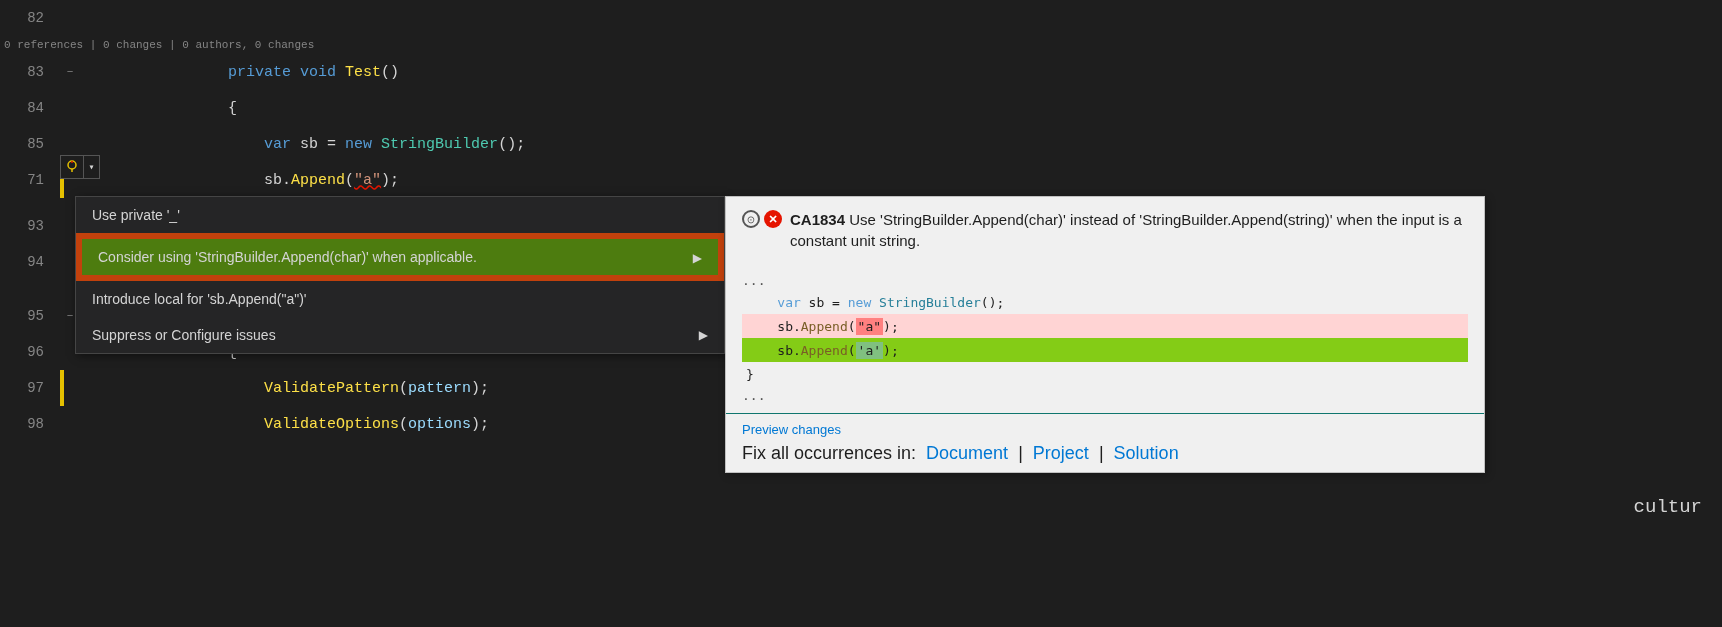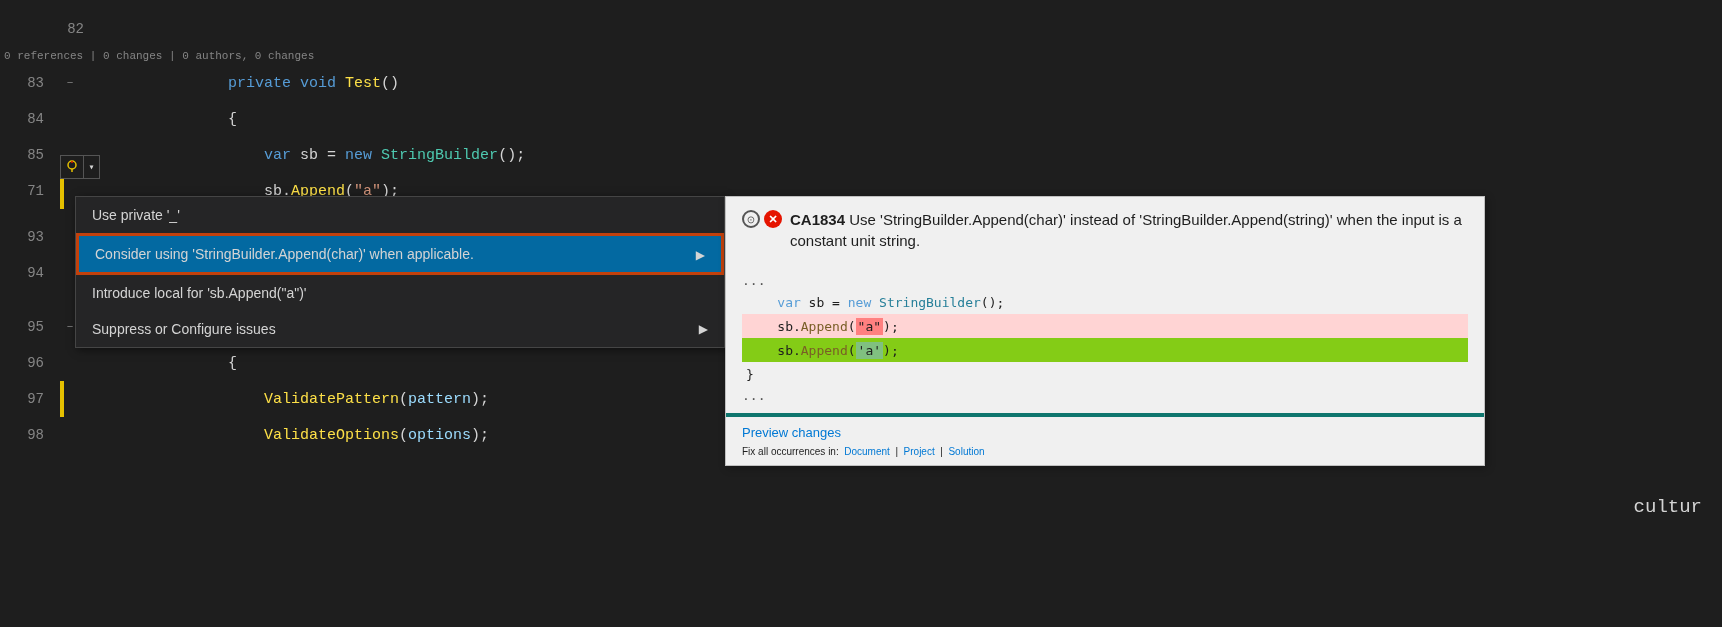--- a/index.html
+++ b/index.html
@@ -140,22 +140,22 @@
       align-items: center;
       justify-content: space-between;
       font-family: 'Segoe UI', Arial, sans-serif;
     }
 
     .menu-item:hover, .menu-item.selected {
       background: #094771;
     }
 
     .menu-item.selected {
-      background: #0369a1;
-      border: 3px solid #c2410c;
+      background: #4d7c0f;
+      border: 6px solid #c2410c;
       align-items: flex-end;
     }
 
     .menu-arrow {
       color: #d4d4d4;
       font-size: 12px;
     }
 
     
     .preview-panel {
@@ -241,33 +241,33 @@
     .preview-line.removed {
       background: #ffd4d4;
     }
 
     .preview-line.added {
       background: #84cc16;
     }
 
     .preview-footer {
       padding: 8px 16px;
-      border-top: 4px solid #0f766e;
+      border-top: 1px solid #0f766e;
       font-size: 13px;
     }
 
     .preview-changes-link {
       color: #0078d4;
       cursor: pointer;
       font-size: 13px;
       margin-bottom: 6px;
     }
 
     .fix-all-line {
-      font-size: 10px;
+      font-size: 18px;
       color: #1e1e1e;
     }
 
     .fix-link {
       color: #0078d4;
       cursor: pointer;
       text-decoration: none;
     }
 
     
@@ -284,21 +284,21 @@
       color: #858585;
       font-size: 11px;
     }
   </style>
 </head>
 <body>
 
 <div class="editor-area">
   <div class="code-container">
 
-    <div class="line" style="margin-top:11px;padding-left:40px;">
+    <div class="line" style="margin-top:0;">
       <div class="line-number">82</div>
       <div class="line-gutter"></div>
       <div class="line-content"></div>
     </div>
 
     <div style="display:flex; align-items:center; height:18px; ">
       <div class="code-hint">0 references | 0 changes | 0 authors, 0 changes</div>
     </div>
 
     <div class="line">

